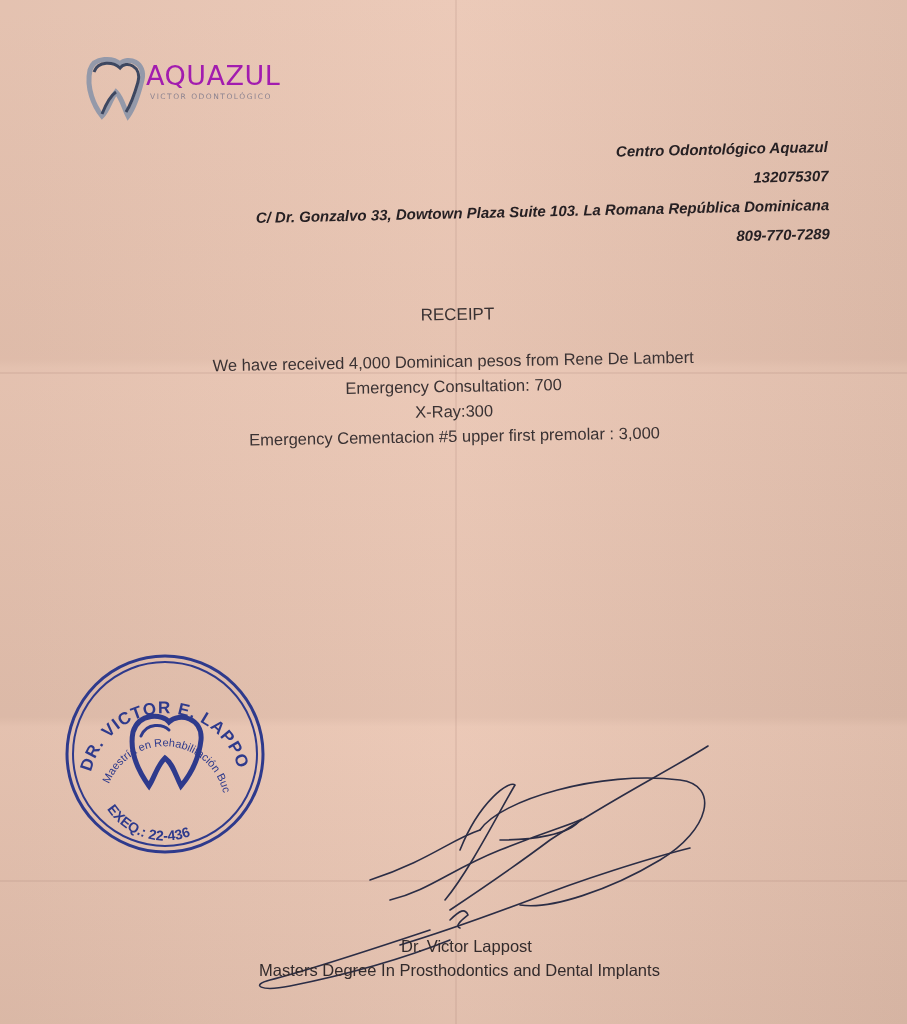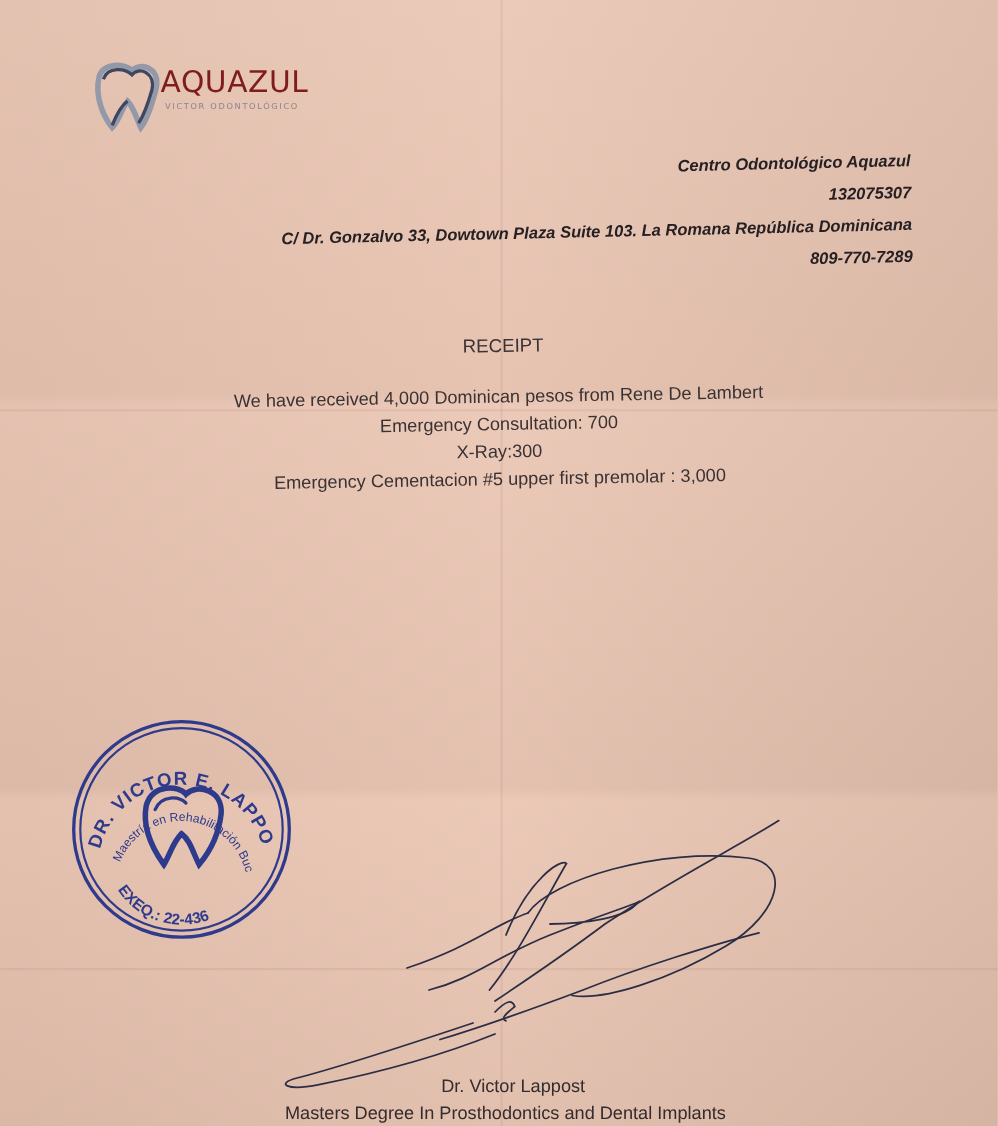--- a/index.html
+++ b/index.html
@@ -15,37 +15,37 @@
       background:
         linear-gradient(180deg, rgba(255,255,255,0.05) 0%, rgba(0,0,0,0.02) 35%, rgba(255,255,255,0.04) 36%, rgba(0,0,0,0.03) 70%, rgba(255,255,255,0.03) 71%, rgba(0,0,0,0.04) 100%),
         linear-gradient(90deg, rgba(0,0,0,0.03) 0%, rgba(255,255,255,0.04) 50%, rgba(0,0,0,0.05) 100%),
         #eac5b2;
     }
     .fold { position: absolute; left: 0; right: 0; height: 2px; background: rgba(150,110,95,0.12); }
     .fold.v { top: 0; bottom: 0; width: 2px; height: auto; }
 
     .logo { position: absolute; left: 80px; top: 52px; width: 210px; height: 72px; }
     .logo-mark { position: absolute; left: 0; top: 0; width: 70px; height: 70px; }
-    .logo-name { position: absolute; left: 66px; top: 8px; font-size: 27px; letter-spacing: 0.5px; color: #7f1d1d; font-family: "DejaVu Sans", sans-serif; }
+    .logo-name { position: absolute; left: 66px; top: 8px; font-size: 27px; letter-spacing: 0.5px; color: #a21caf; font-family: "DejaVu Sans", sans-serif; }
     .logo-sub { position: absolute; left: 70px; top: 40px; font-size: 7.5px; letter-spacing: 1.5px; color: #8c8390; font-family: "DejaVu Sans", sans-serif; }
 
     .header-block { position: absolute; right: 80px; top: 132px; text-align: right; font-style: italic; font-weight: bold; font-size: 15px; color: #262023; transform: rotate(-1.3deg); transform-origin: right top; }
     .header-block .line { height: 29px; line-height: 29px; white-space: nowrap; }
     .header-block .addr { margin-right: 0; }
 
     .body-text { position: absolute; left: 0; right: 0; top: 305px; text-align: center; font-size: 16.5px; color: #3a3233; transform: rotate(-1deg); }
     .title { font-size: 17px; margin-left: 10px; margin-bottom: 24px; }
     .body-line { height: 25px; line-height: 25px; }
 
     .stamp { position: absolute; left: 63px; top: 652px; width: 204px; height: 204px; }
 
     .signature { position: absolute; left: 250px; top: 740px; width: 470px; height: 250px; }
 
     .signer { position: absolute; left: 0; right: 0; top: 934px; text-align: center; font-size: 16.5px; color: #332b2c; }
-    .signer .name { padding-left: 26px; height: 24px; line-height: 24px; margin-top: 42px; }
+    .signer .name { padding-left: 26px; height: 24px; line-height: 24px; }
     .signer .degree { padding-left: 12px; height: 24px; line-height: 24px; }
   </style>
 </head>
 <body>
 
 <div class="paper"></div>
 <div class="fold" style="top:372px"></div>
 <div class="fold" style="top:880px"></div>
 <div class="fold v" style="left:455px"></div>
 

